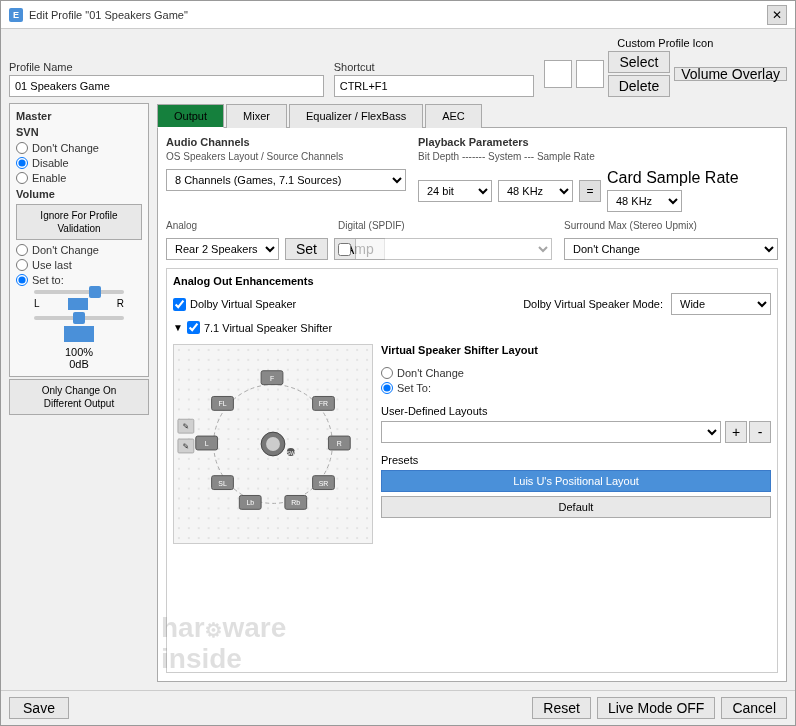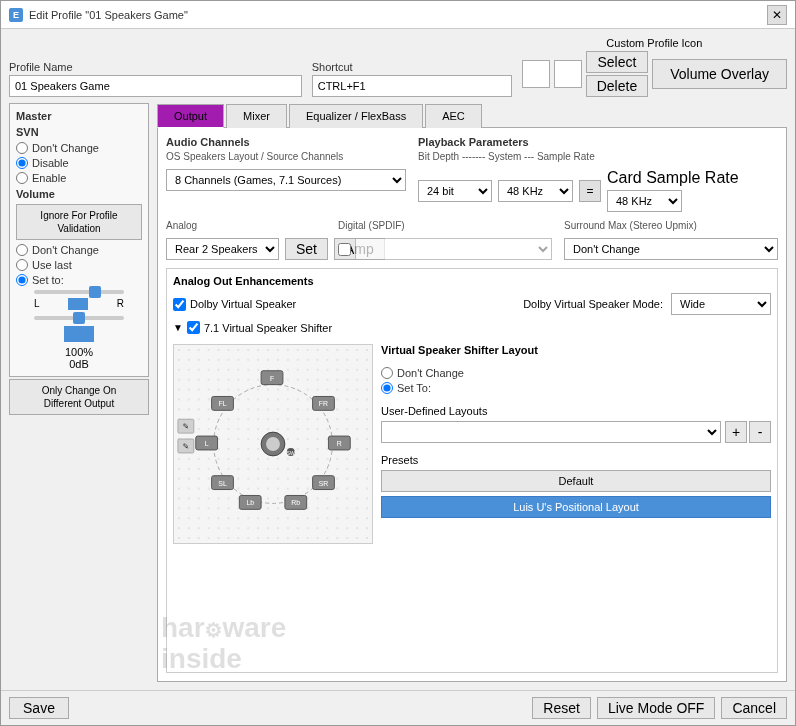--- a/index.html
+++ b/index.html
@@ -48,21 +48,21 @@
     .balance-label-row { display: flex; justify-content: space-between; width: 90px; }
     .balance-box { width: 30px; height: 18px; background: #4a90d9; margin-top: 2px; }
     .volume-value { font-size: 11px; text-align: center; }
     
     .only-change-btn { width: 100%; background: #e8e8e8; border: 1px solid #aaa; padding: 4px 6px; font-size: 10px; cursor: pointer; text-align: center; line-height: 1.3; }
     
     
     .right-panel { flex: 1; display: flex; flex-direction: column; overflow: hidden; }
     .tab-bar { display: flex; border-bottom: 1px solid #aaa; }
     .tab { padding: 5px 16px; border: 1px solid #aaa; border-bottom: none; background: #e8e8e8; cursor: pointer; font-size: 11px; margin-right: 2px; position: relative; bottom: -1px; }
-    .tab.active { background: #a21caf; border-bottom: 1px solid white; z-index: 1; }
+    .tab.active { background: #15803d; border-bottom: 1px solid white; z-index: 1; }
     .tab-content { border: 1px solid #aaa; border-top: none; background: white; flex: 1; padding: 8px; overflow: hidden; display: flex; flex-direction: column; gap: 8px; }
     
     .section-label { font-size: 10px; color: #555; margin-bottom: 4px; }
     .section-title { font-size: 11px; font-weight: bold; color: #333; }
     
     .row { display: flex; gap: 8px; align-items: flex-start; }
     .col { display: flex; flex-direction: column; gap: 3px; }
     
     select { border: 1px solid #aaa; padding: 2px 4px; font-size: 11px; background: white; height: 22px; }
     
@@ -133,21 +133,21 @@
       <div class="custom-icon-group">
         <span class="custom-icon-label">Custom Profile Icon</span>
         <div class="custom-icon-row">
           <div class="icon-box"></div>
           <div class="icon-box2"></div>
           <div style="display:flex;flex-direction:column;gap:2px;">
             <button class="btn">Select</button>
             <button class="btn">Delete</button>
           </div>
           <div style="display:flex;flex-direction:column;justify-content:flex-end;">
-            <button class="btn" style="height:30px;white-space:nowrap;padding:2px 17px;">Volume Overlay</button>
+            <button class="btn" style="height:14px;white-space:nowrap;padding:2px 6px;">Volume Overlay</button>
           </div>
         </div>
       </div>
     </div>
 
     <div class="main-area">
 
       <div class="left-panel">
         <div class="panel-box">
           <div class="panel-title">Master</div>
@@ -372,22 +372,22 @@
                     </select>
                     <div class="add-remove-btns">
                       <button class="small-btn">+</button>
                       <button class="small-btn">-</button>
                     </div>
                   </div>
                 </div>
 
                 <div class="presets-section">
                   <span class="presets-label">Presets</span>
+                  <button class="preset-btn active">Luis U's Positional Layout</button>
                   <button class="preset-btn">Default</button>
-                  <button class="preset-btn active">Luis U's Positional Layout</button>
                 </div>
               </div>
             </div>
           </div>
         </div>
       </div>
     </div>
 
     <div class="watermark">
       har<span style="font-size:20px;">⚙</span>ware<br>inside

